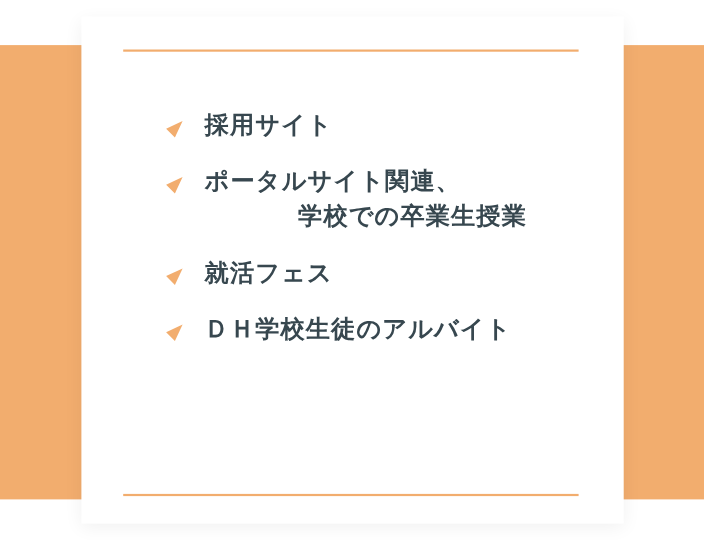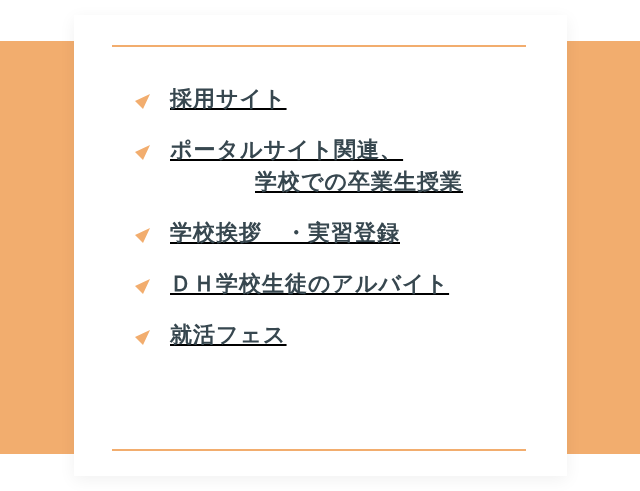--- a/index.html
+++ b/index.html
@@ -17,22 +17,22 @@
       background: #ffffff;
       box-shadow: 0 4px 16px rgba(0,0,0,0.06);
     }
     .rule {
       position: absolute; left: 38px; width: 414px; height: 2px;
       background: #f2ad6e;
     }
     .rule.top { top: 30px; }
     .rule.bottom { top: 434px; }
     ul.items {
-      list-style: none; margin: 0; padding: 0;
-      position: absolute; left: 58px; top: 68px; width: 420px; text-decoration: underline;
+      list-style: none; margin: 16px; padding: 0;
+      position: absolute; left: 58px; top: 68px; width: 420px;
     }
     ul.items li {
       position: relative; padding-left: 38px;
       color: #37474f; font-weight: bold; font-size: 22px;
       line-height: 32px; letter-spacing: 1px;
       margin-bottom: 19px;
     }
     ul.items li .bullet {
       position: absolute; left: 2px; top: 9px; width: 18px; height: 18px;
     }
@@ -57,30 +57,24 @@
       <svg class="bullet" viewBox="0 0 18 18">
           <polygon points="16,2 1,9 9,17" fill="#f2ad6e"></polygon>
         </svg>
       <span>ポータルサイト関連、</span>
       <span class="line2">学校での卒業生授業</span>
     </li>
     <li>
       <svg class="bullet" viewBox="0 0 18 18">
           <polygon points="16,2 1,9 9,17" fill="#f2ad6e"></polygon>
         </svg>
-      <span>学校挨拶　・実習登録</span>
+      <span>就活フェス</span>
     </li>
     <li>
       <svg class="bullet" viewBox="0 0 18 18">
           <polygon points="16,2 1,9 9,17" fill="#f2ad6e"></polygon>
         </svg>
       <span>ＤＨ学校生徒のアルバイト</span>
     </li>
-    <li>
-      <svg class="bullet" viewBox="0 0 18 18">
-          <polygon points="16,2 1,9 9,17" fill="#f2ad6e"></polygon>
-        </svg>
-      <span>就活フェス</span>
-    </li>
   </ul>
 
   <div class="rule bottom"></div>
 </div>
 
 </body></html>

